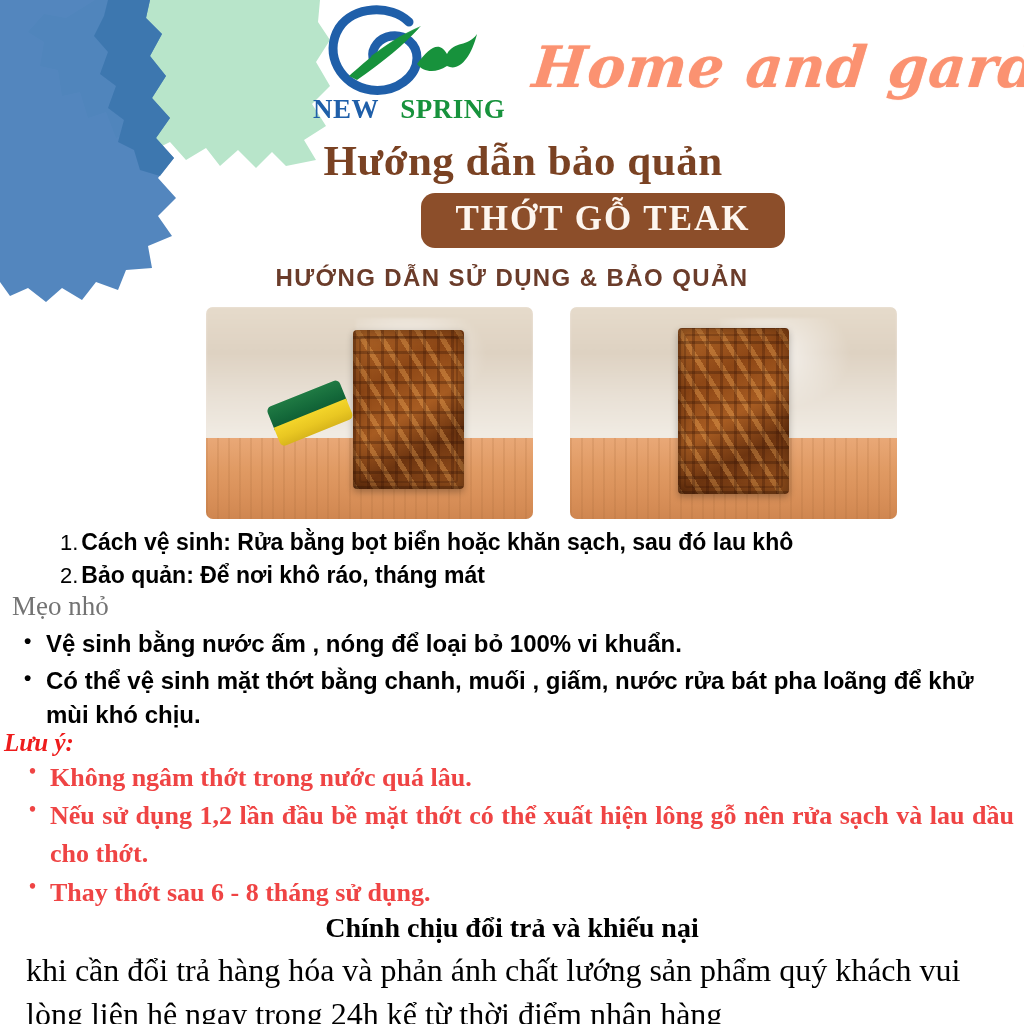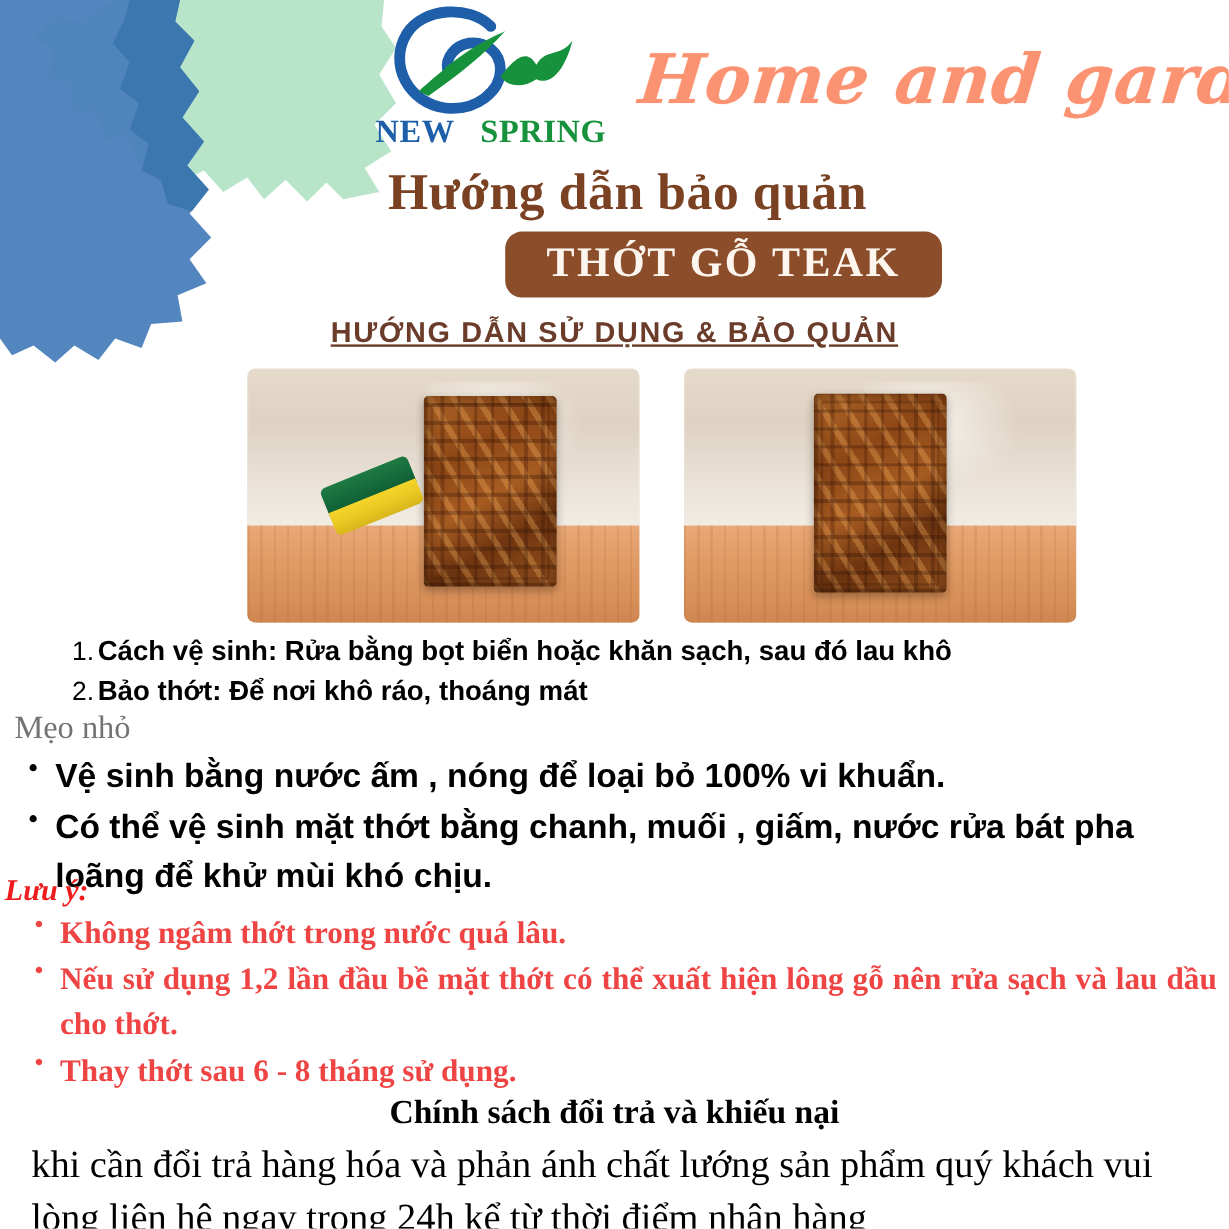--- a/index.html
+++ b/index.html
@@ -128,21 +128,20 @@
     width: 904px;
     padding-left: 120px;
     box-sizing: border-box;
     text-align: center;
     font-family: "Liberation Sans", sans-serif;
     font-weight: bold;
     font-size: 24px;
     color: #6b3c2a;
     letter-spacing: 1.4px;
     white-space: nowrap;
-    text-decoration: underline;
   }
 
   
   .photos {
     position: absolute;
     left: 206px;
     top: 307px;
     width: 692px;
     height: 212px;
     display: flex;
@@ -255,21 +254,21 @@
     width: 990px;
     margin: 0;
     padding: 0;
     list-style: none;
   }
   .tips li {
     position: relative;
     padding-left: 28px;
     font-family: "Liberation Sans", sans-serif;
     font-weight: bold;
-    font-size: 28px;
+    font-size: 24px;
     color: #000;
     line-height: 1.44;
     margin-bottom: 2px;
   }
   .tips li:before {
     content: "\2022";
     position: absolute;
     left: 6px;
     top: -1px;
     font-size: 21px;
@@ -398,33 +397,33 @@
     </div>
   </div>
 
   <div class="steps">
     <div class="step">
       <span class="num">1.</span>
       <span class="txt">Cách vệ sinh: Rửa bằng bọt biển hoặc khăn sạch, sau đó lau khô</span>
     </div>
     <div class="step">
       <span class="num">2.</span>
-      <span class="txt">Bảo thớt: Để nơi khô ráo, thoáng mát</span>
+      <span class="txt">Bảo quản: Để nơi khô ráo, tháng mát</span>
     </div>
   </div>
 
   <div class="tips-head">Mẹo nhỏ</div>
   <ul class="tips">
     <li>Vệ sinh bằng nước ấm , nóng để loại bỏ 100% vi khuẩn.</li>
     <li>Có thể vệ sinh mặt thớt bằng chanh, muối , giấm, nước rửa bát pha loãng để khử mùi khó chịu.</li>
   </ul>
 
   <div class="note-head">Lưu ý:</div>
   <ul class="notes">
     <li>Không ngâm thớt trong nước quá lâu.</li>
     <li>Nếu sử dụng 1,2 lần đầu bề mặt thớt có thể xuất hiện lông gỗ nên rửa sạch và lau dầu cho thớt.</li>
     <li>Thay thớt sau 6 - 8 tháng sử dụng.</li>
   </ul>
 
-  <div class="policy-title">Chính sách đổi trả và khiếu nại</div>
+  <div class="policy-title">Chính chịu đổi trả và khiếu nại</div>
   <div class="policy-body">khi cần đổi trả hàng hóa và phản ánh chất lướng sản phẩm quý khách vui lòng liên hệ ngay trong 24h kể từ thời điểm nhận hàng</div>
 
 </div>
 
 </body></html>

